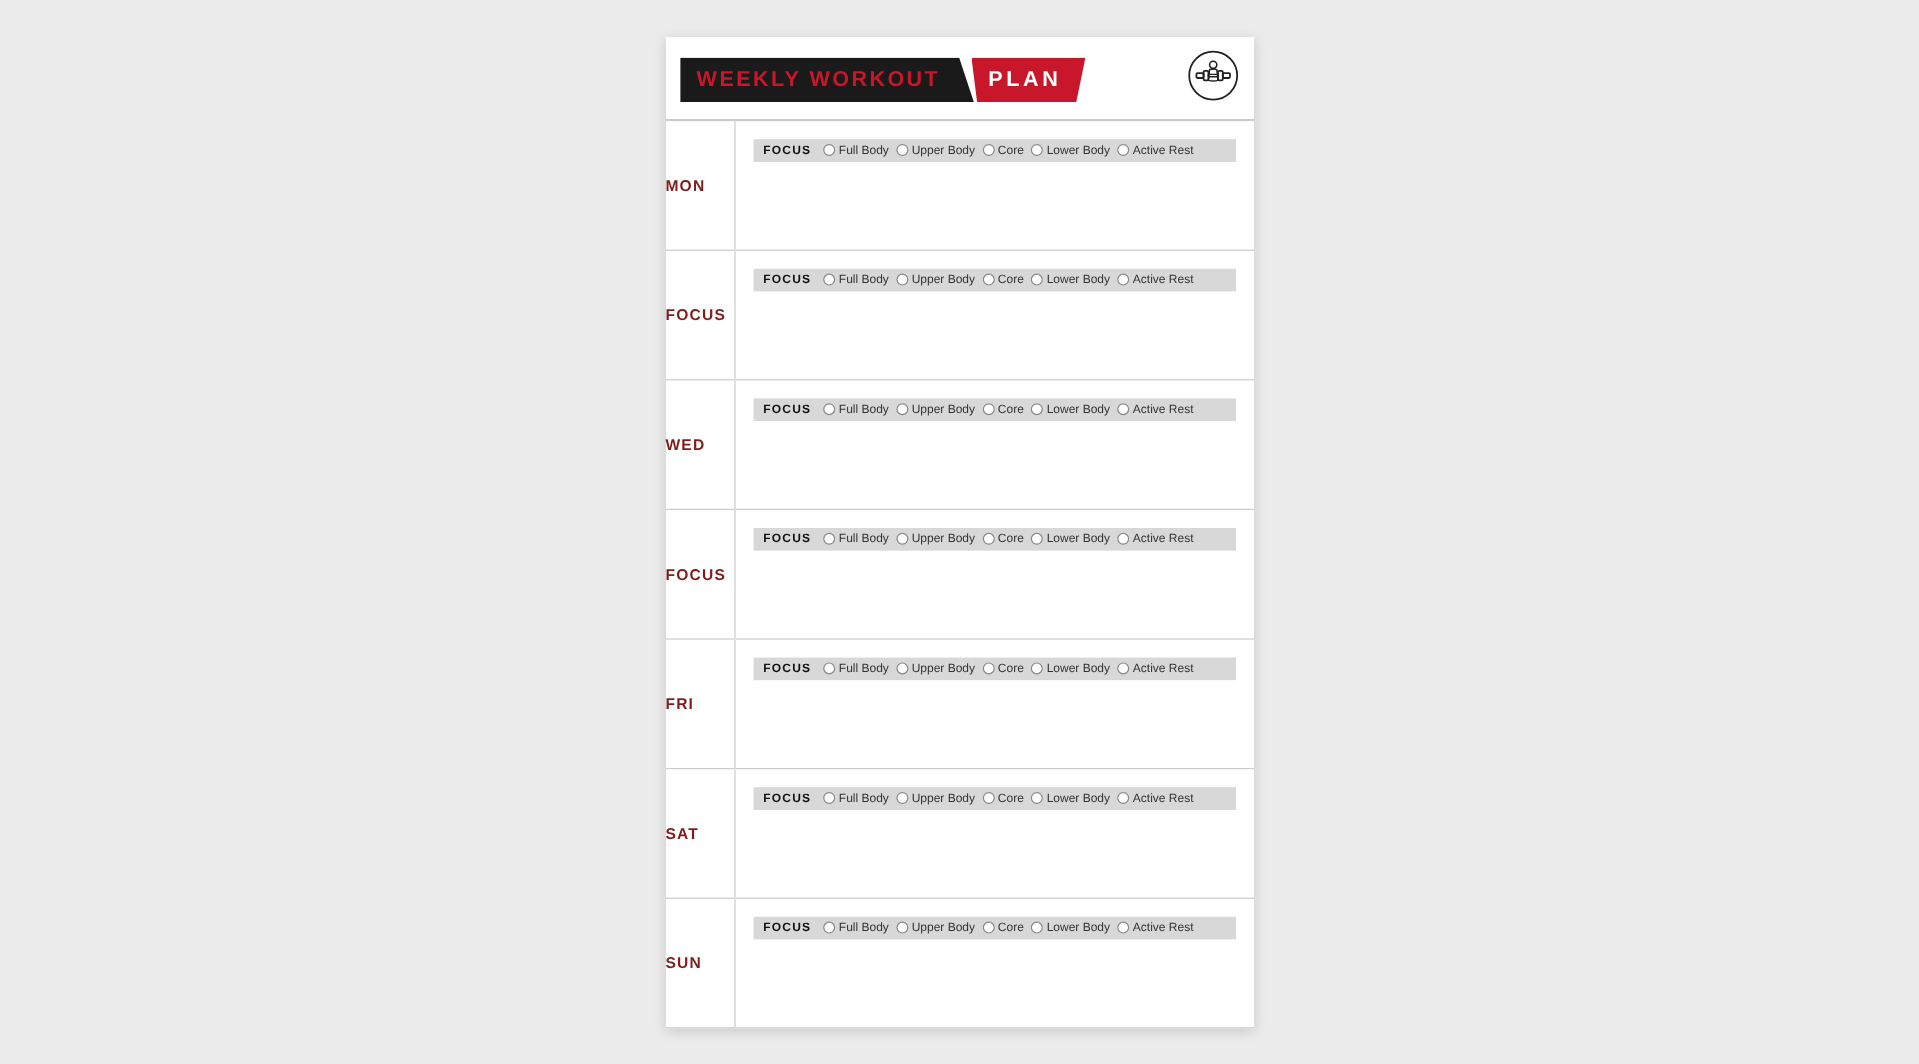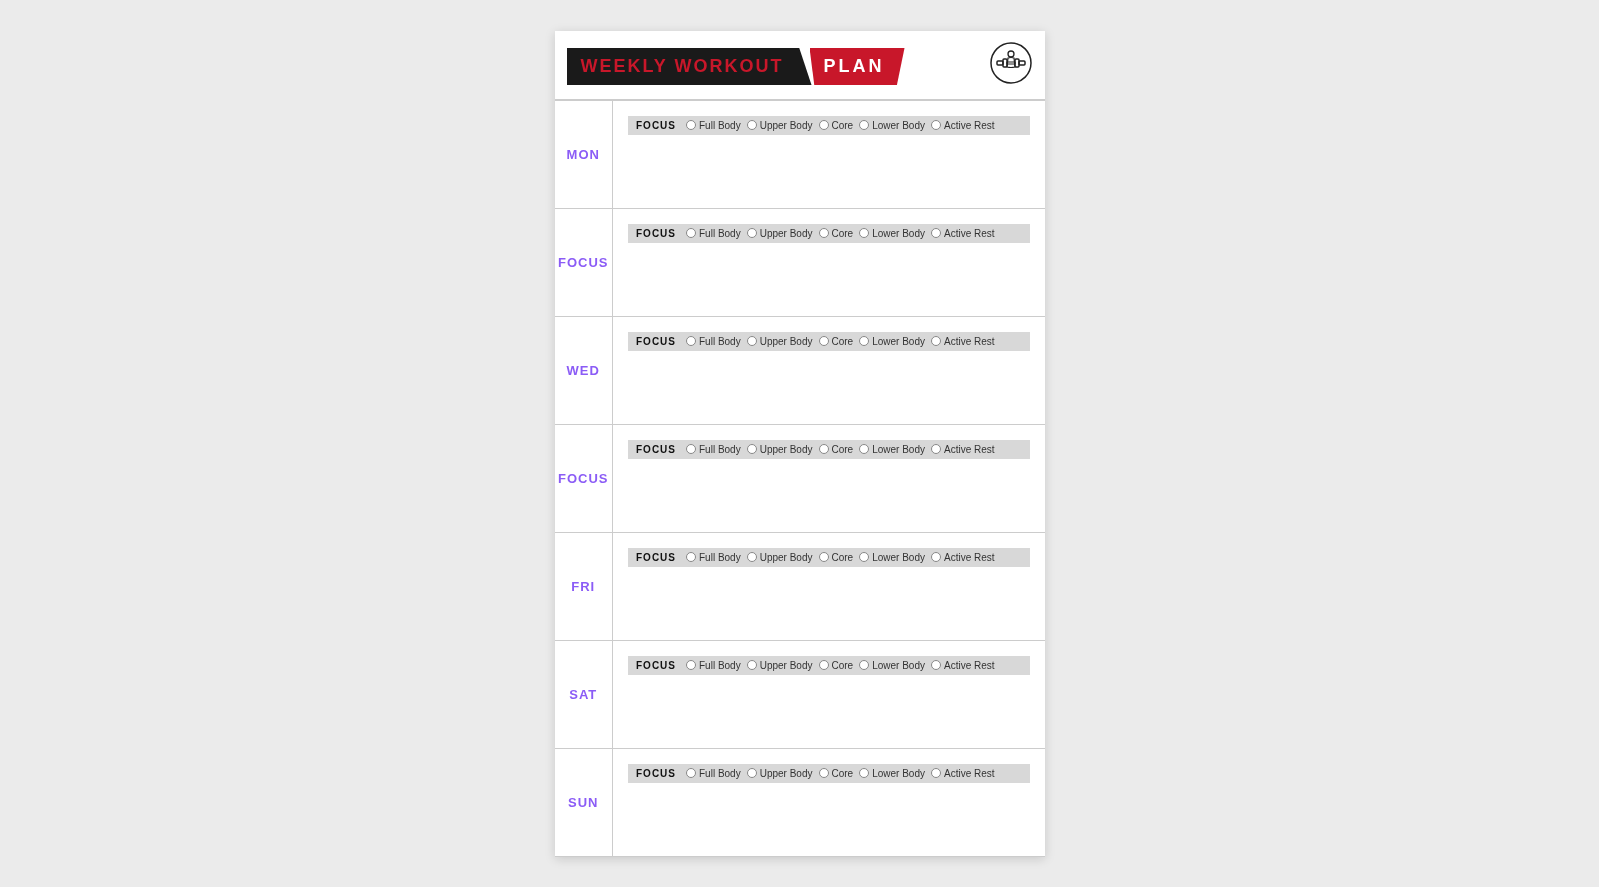--- a/index.html
+++ b/index.html
@@ -69,25 +69,25 @@
       border-collapse: collapse;
     }
 
     .day-row {
       border-bottom: 1px solid #ccc;
     }
 
     .day-label-cell {
       width: 58px;
       vertical-align: middle;
-      text-align: center;
+      text-align: left;
       font-weight: 900;
       font-size: 13px;
       letter-spacing: 1px;
-      color: #8b5cf6;
+      color: #7f1d1d;
       border-right: 1px solid #ccc;
       padding: 0;
     }
 
     .day-content-cell {
       vertical-align: top;
       padding: 15px;
     }
 
     .focus-bar {

